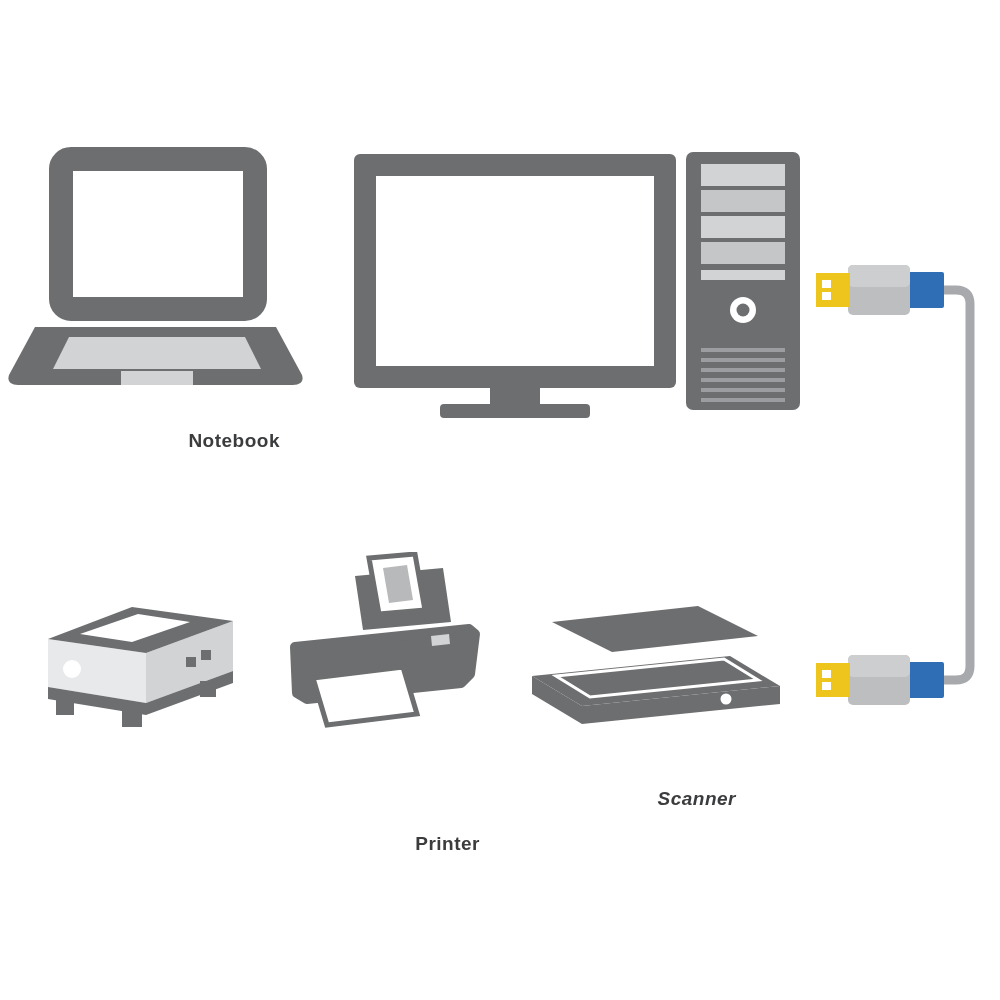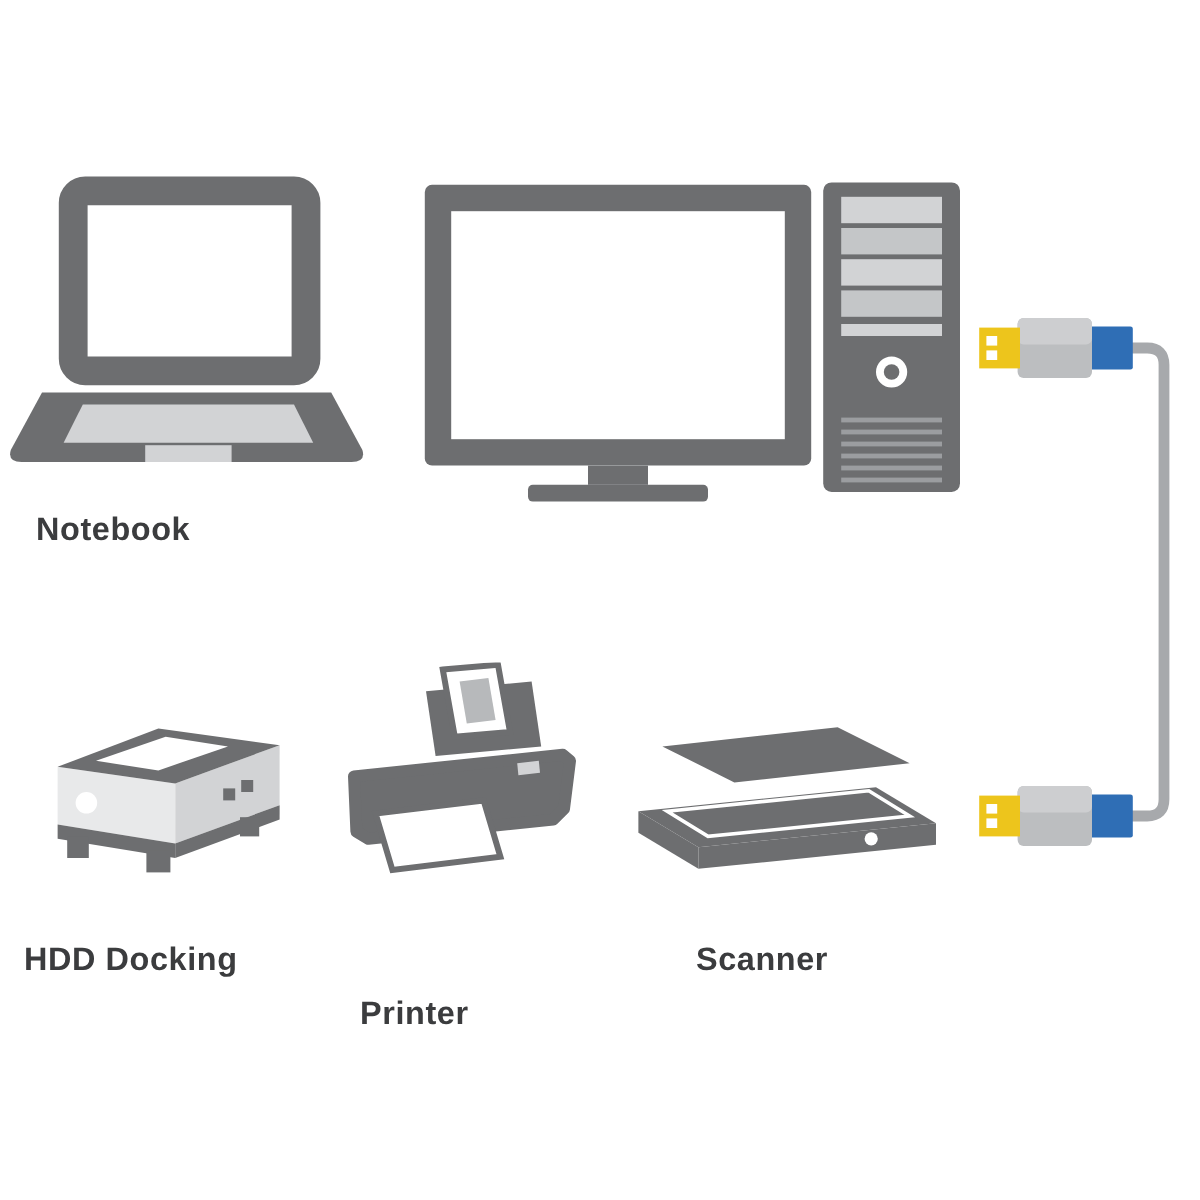--- a/index.html
+++ b/index.html
@@ -19,23 +19,23 @@
   .canvas{
     position:relative;
     width:1000px;
     height:1000px;
     background:#ffffff;
     overflow:hidden;
   }
   .icon{position:absolute;}
   .device-label{
     position:absolute;
-    text-align:left;
+    text-align:right;
     font-weight:bold;
-    font-size:27px;
+    font-size:19px;
     line-height:36px;
     color:var(--label-color);
     letter-spacing:0.5px;
   }
   .fill-gray{fill:var(--device-gray);}
   .fill-white{fill:#ffffff;}
   .fill-light{fill:var(--panel-light);}
   .fill-mid{fill:var(--panel-mid);}
   .fill-vent{fill:var(--vent-gray);}
   .stroke-gray{stroke:var(--device-gray);}
@@ -108,36 +108,35 @@
     <polygon points="10,102 108,118 108,130 10,114" class="fill-gray"></polygon>
     <polygon points="108,118 195,86 195,98 108,130" class="fill-gray"></polygon>
     <rect x="18" y="112" width="18" height="18" class="fill-gray"></rect>
     <rect x="84" y="124" width="20" height="18" class="fill-gray"></rect>
     <rect x="162" y="96" width="16" height="16" class="fill-gray"></rect>
     <circle cx="34" cy="84" r="9" class="fill-white"></circle>
     <rect x="148" y="72" width="10" height="10" class="fill-gray"></rect>
     <rect x="163" y="65" width="10" height="10" class="fill-gray"></rect>
   </svg>
   <div class="device-label" style="left:20px; top:781px; width:230px;">
-    <div>HDD Docking</div>
   </div>
 
   <svg class="icon" style="left:283px; top:552px;" width="200" height="200" viewBox="0 0 200 200">
     <polygon points="72,24 160,16 168,70 80,78" class="fill-gray"></polygon>
     <polygon points="86,6 132,2 142,58 96,62" fill="#ffffff" stroke="#6d6e70" stroke-width="5"></polygon>
     <polygon points="100,16 124,13 130,48 106,51" fill="#b7b9bb"></polygon>
     <path d="M12,95 L186,77 L192,82 L187,122 L178,131 L24,147 L14,141 Z" class="fill-gray stroke-gray" stroke-width="10" stroke-linejoin="round"></path>
     <polygon points="148,84 166,82 167,92 149,94" fill="#d2d3d5"></polygon>
     <polygon points="30,126 120,115 134,162 44,173" fill="#ffffff" stroke="#6d6e70" stroke-width="5"></polygon>
   </svg>
   <div class="device-label" style="left:300px; top:781px; width:180px;margin-top:45px;">Printer</div>
 
   <svg class="icon" style="left:518px; top:598px;" width="272" height="142" viewBox="0 0 272 142">
     <polygon points="34,24 180,8 240,38 94,54" class="fill-gray"></polygon>
     <polygon points="14,78 212,58 262,88 64,108" class="fill-gray"></polygon>
     <polygon points="38,78 206,61 240,82 72,99" fill="none" stroke="#ffffff" stroke-width="3"></polygon>
     <polygon points="64,108 262,88 262,106 64,126" class="fill-gray"></polygon>
     <polygon points="14,78 64,108 64,126 14,96" class="fill-gray"></polygon>
     <circle cx="208" cy="101" r="5.5" class="fill-white"></circle>
   </svg>
-  <div class="device-label" style="left:580px; top:781px; width:180px;">Scanner</div>
+  <div class="device-label" style="left:556px; top:781px; width:180px;font-style:italic;">Scanner</div>
 
 </div>
 
 </body></html>

